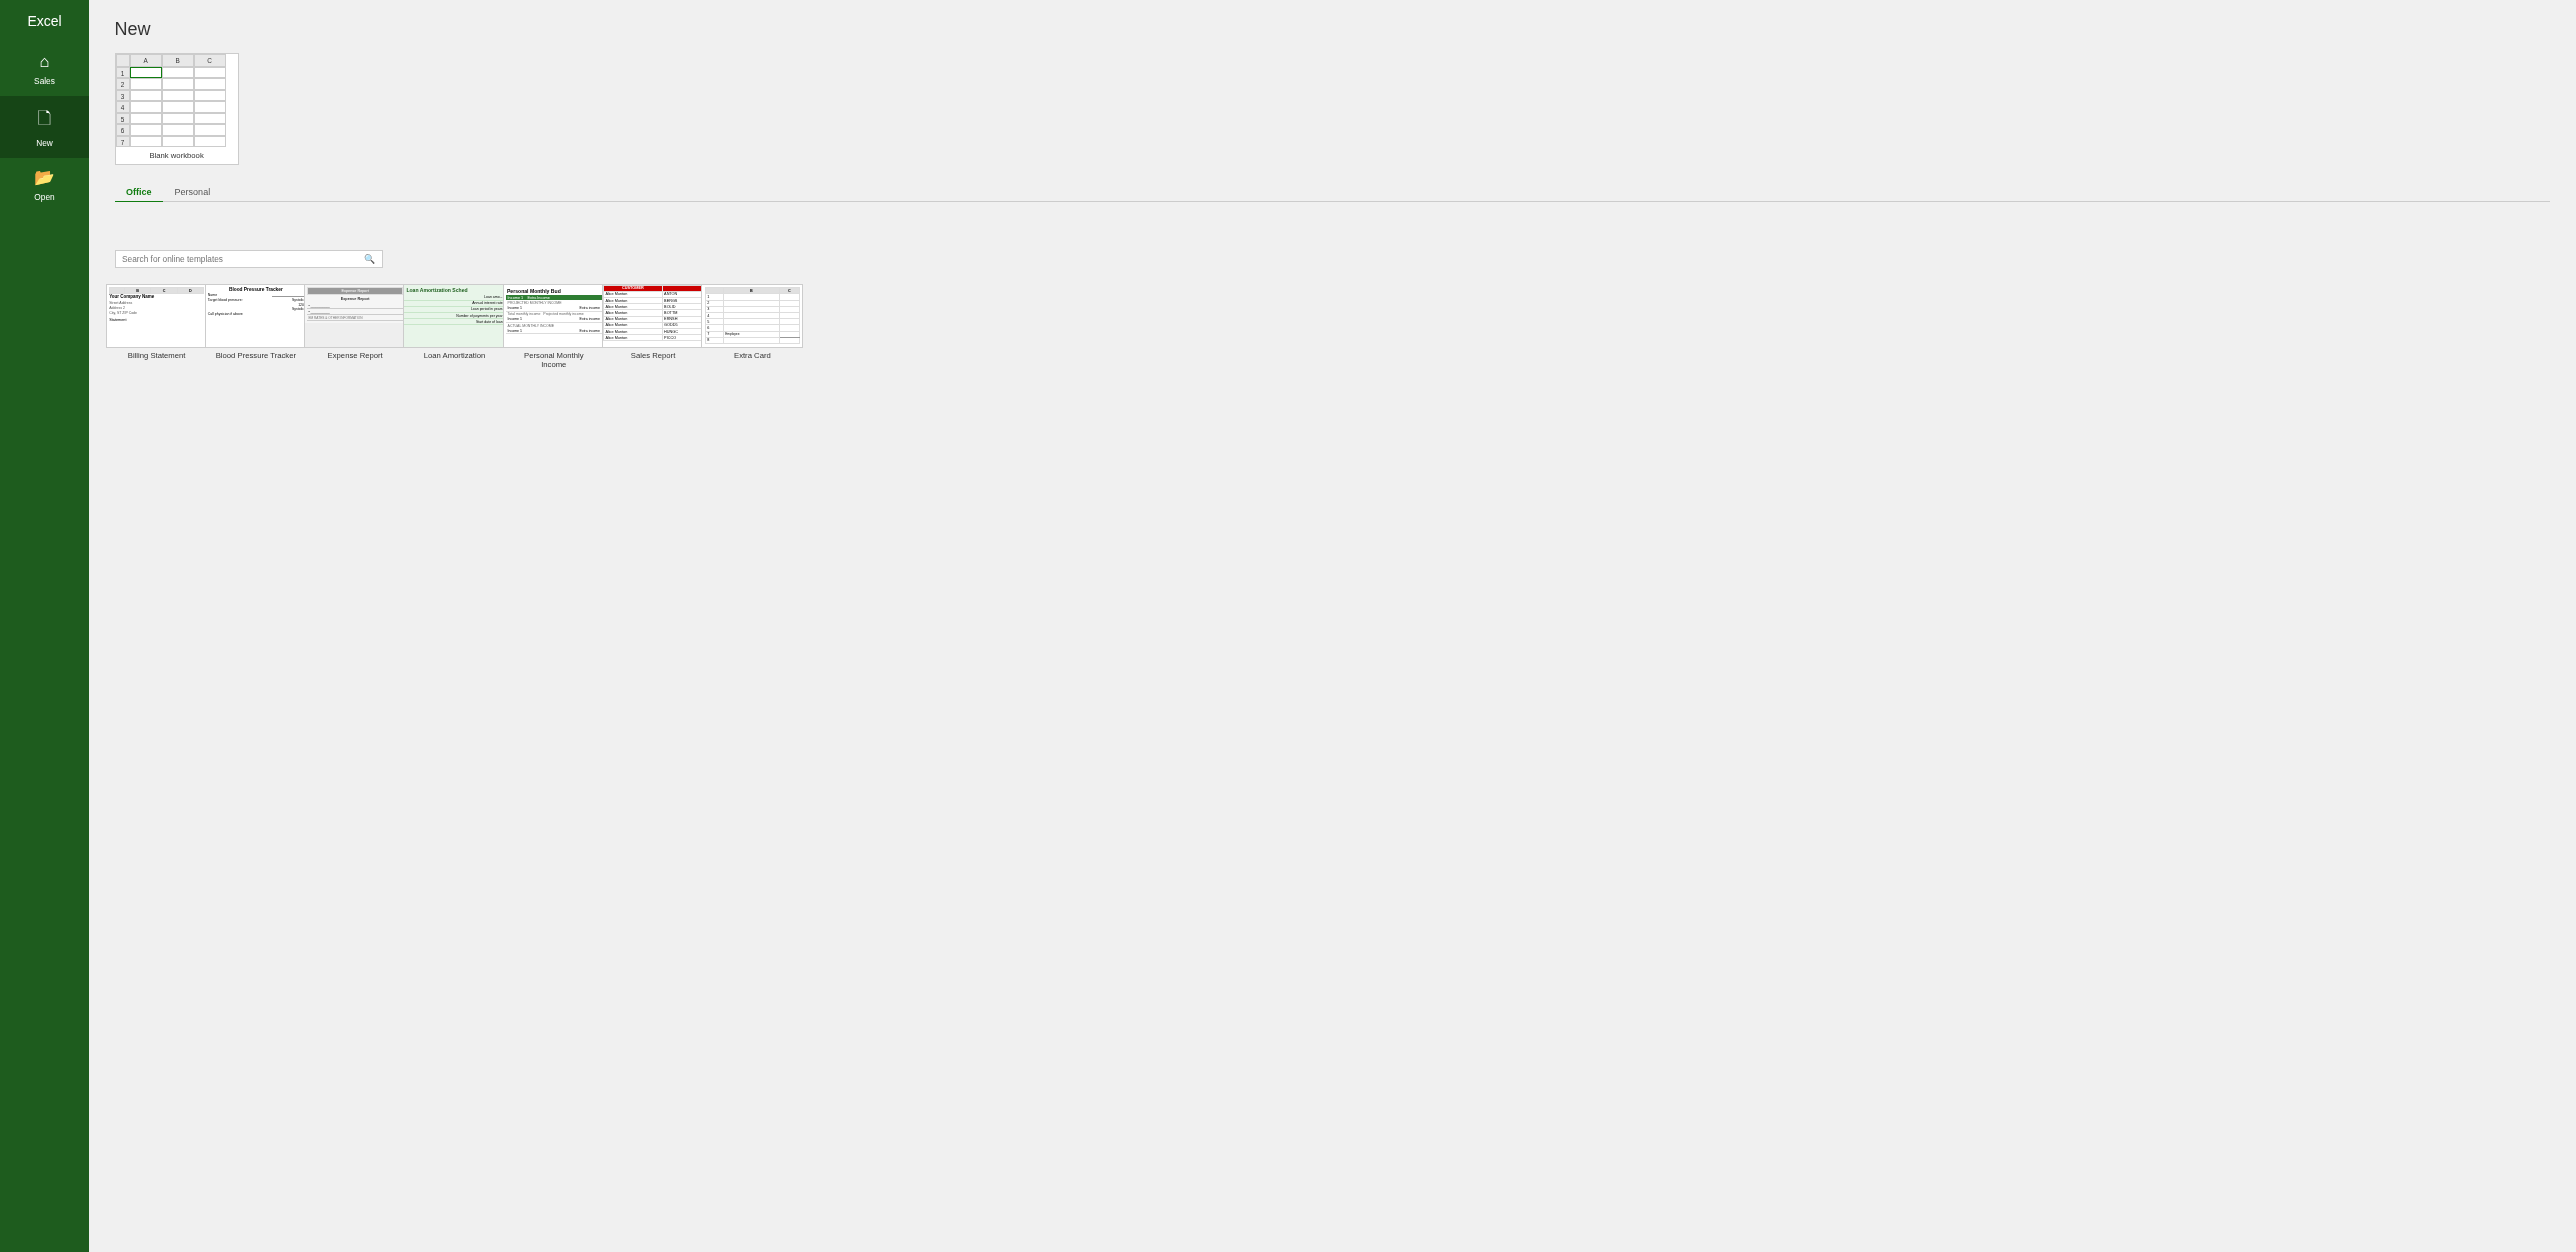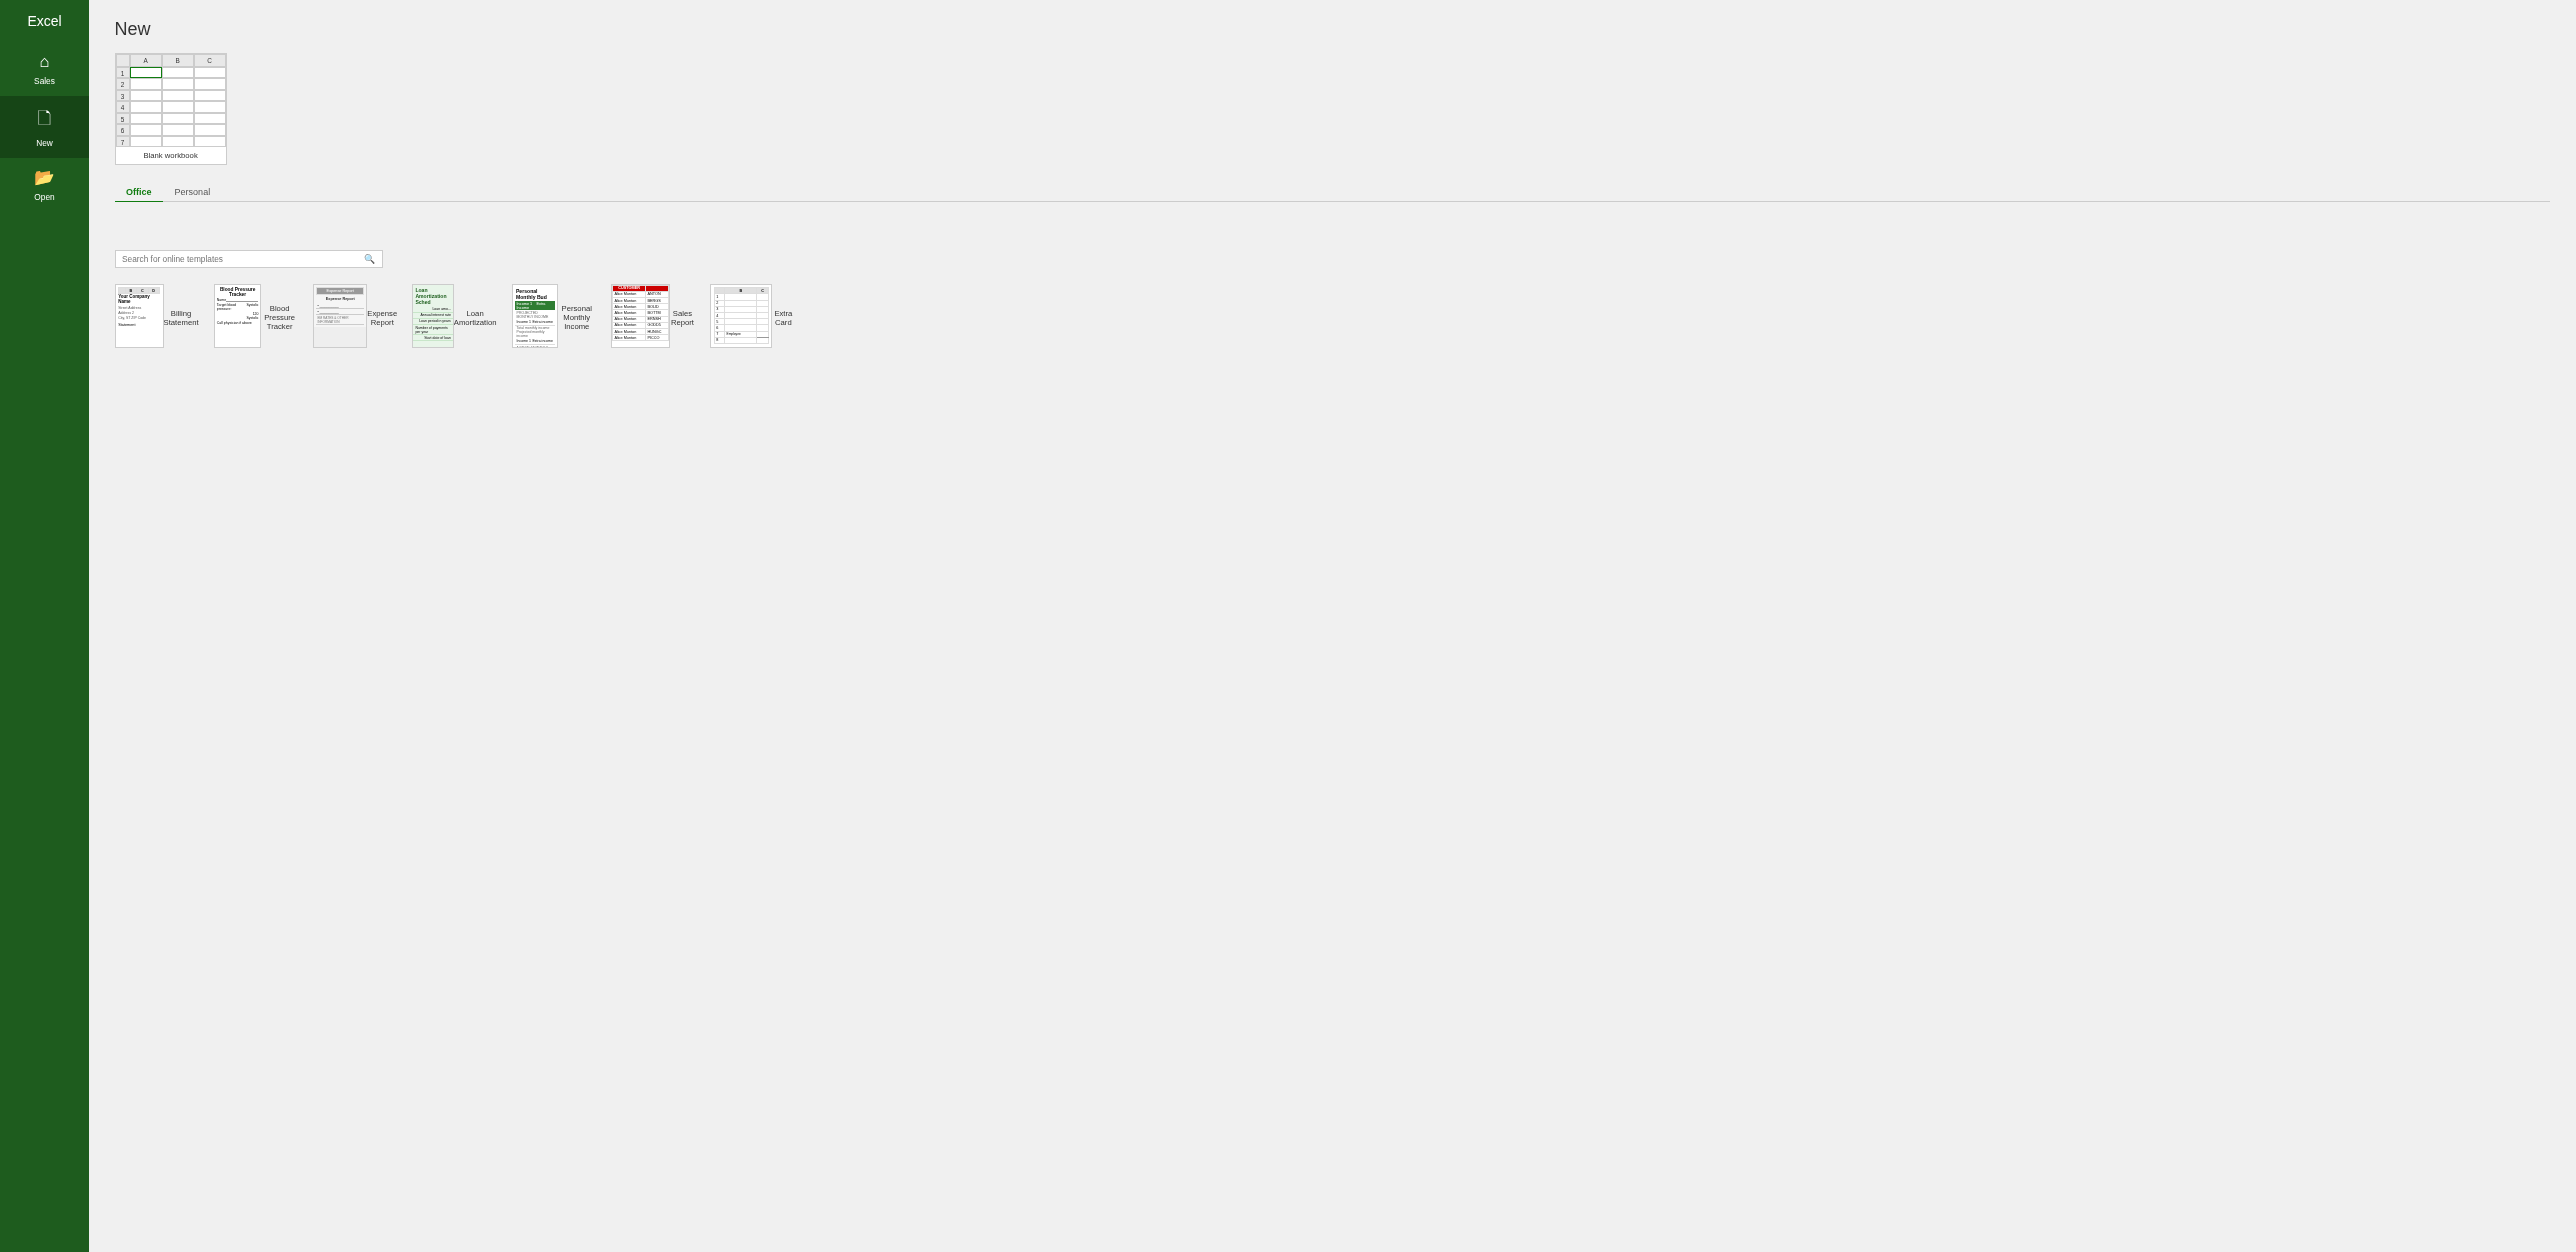--- a/index.html
+++ b/index.html
@@ -62,21 +62,21 @@
       font-weight: 300;
       color: #333;
       margin-bottom: 12.8px;
     }
 
     
     #blank-workbook-section {
       margin-bottom: 19px;
     }
     .blank-wb-preview {
-      width: 112px;
+      width: 124px;
       border: 0.6px solid #ccc;
       background: white;
       cursor: pointer;
     }
     .wb-grid {
       display: grid;
       grid-template-columns: 14px repeat(3, 32px);
       grid-template-rows: 12.8px repeat(7, 11.5px);
       border-collapse: collapse;
     }
@@ -160,20 +160,21 @@
     }
 
     
     #templates-grid {
       display: flex;
       flex-wrap: wrap;
       gap: 15.3px;
     }
     .template-card {
       display: flex;
+      flex-direction: column;
       align-items: center;
       cursor: pointer;
       width: 84px;
     }
     .template-preview {
       width: 102px;
       height: 64px;
       border: 0.6px solid #ccc;
       background: white;
       overflow: hidden;

